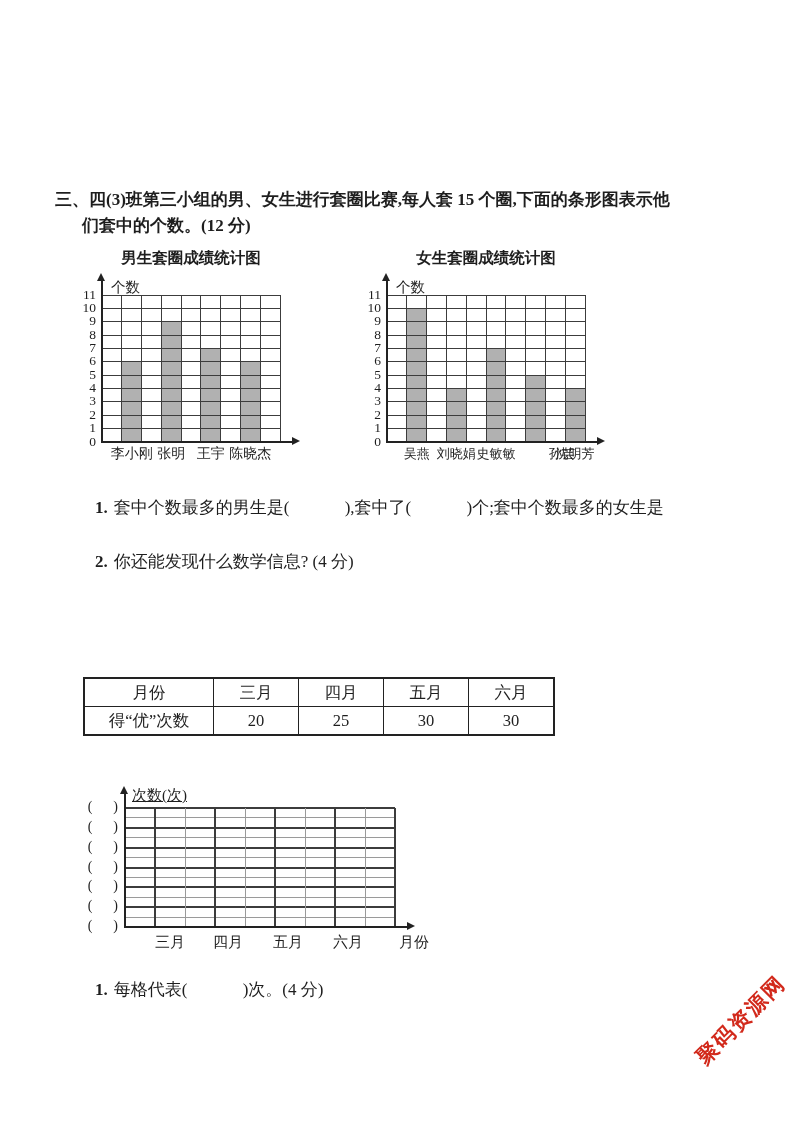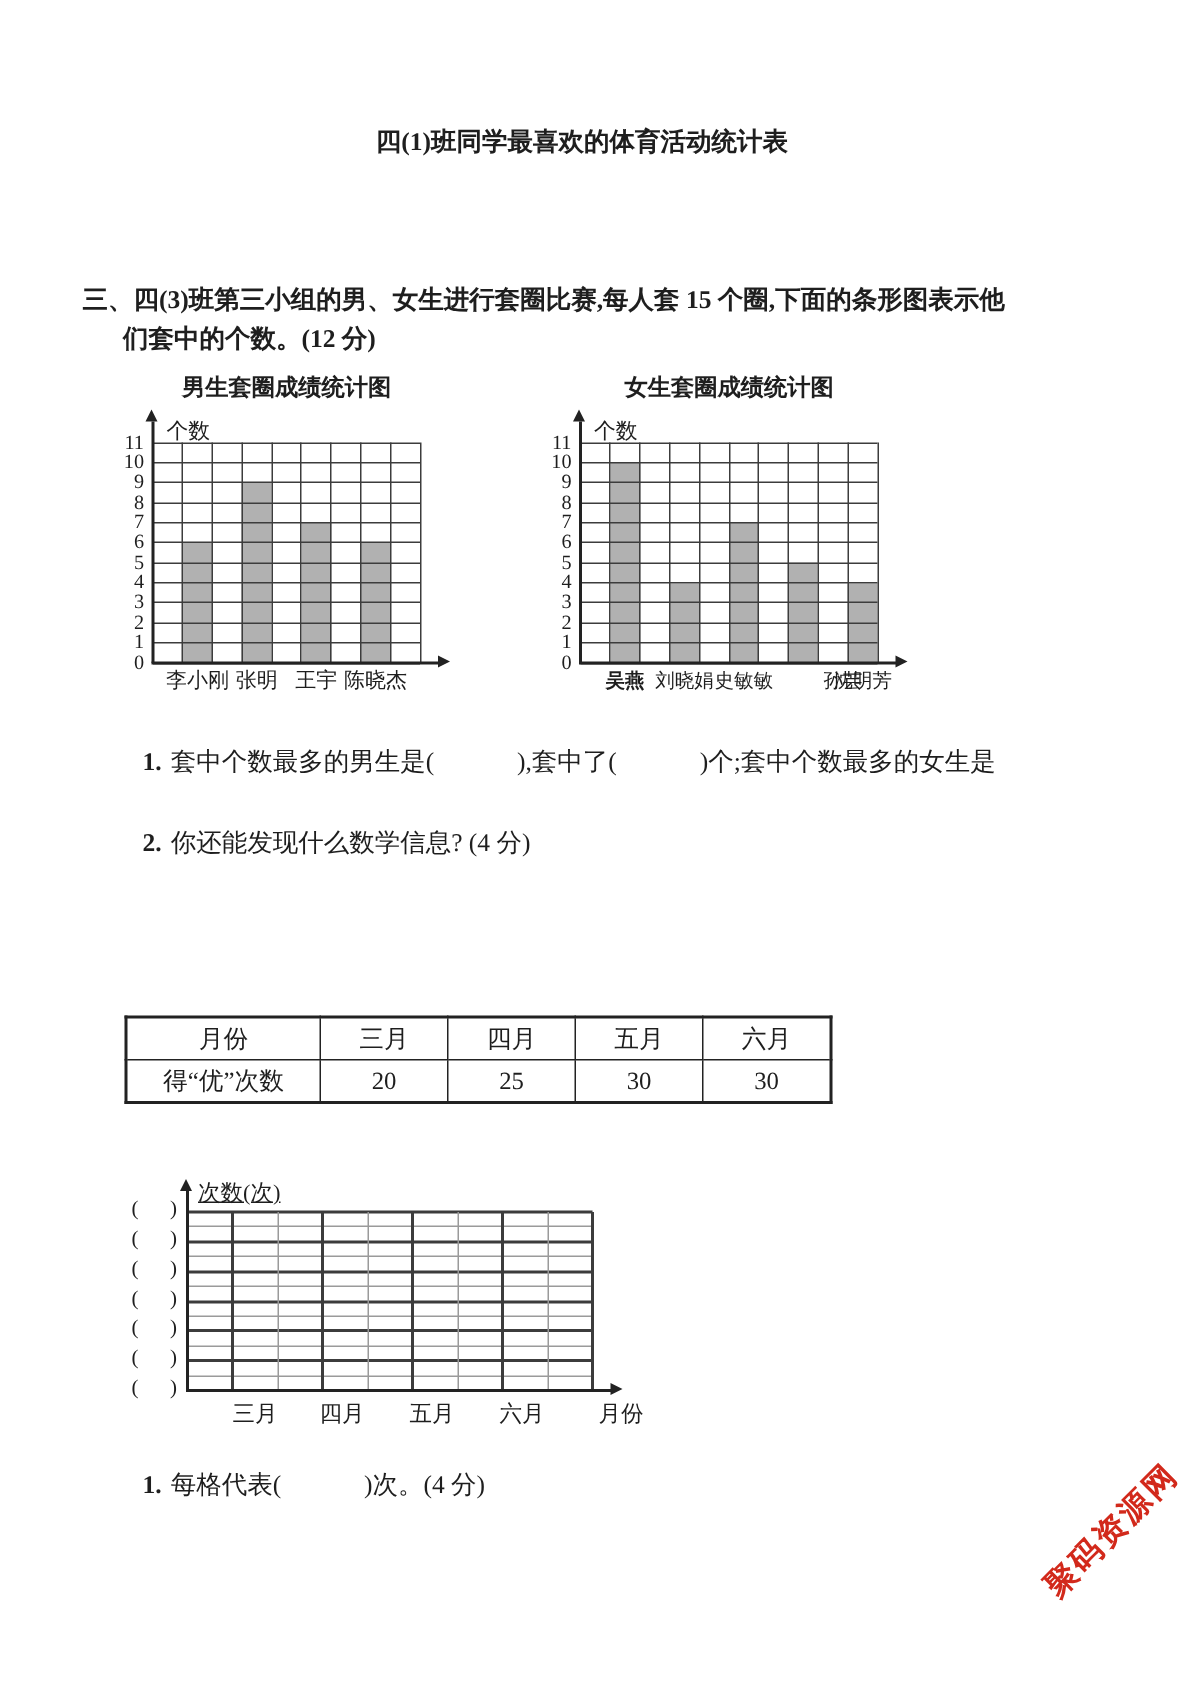--- a/index.html
+++ b/index.html
@@ -18,21 +18,20 @@
     font-size:16.5px;padding:0 2px;}
   .watermark{position:absolute;left:681px;top:960px;width:120px;height:120px;
     display:flex;align-items:center;justify-content:center;
     transform:rotate(-45deg);font-weight:bold;font-size:21px;letter-spacing:2px;}
 </style>
 </head>
 <body>
 
 <div id="canvas">
 
-  <div class="line bold center" style="left:185px;top:84px;width:406px;">四(1)班同学最喜欢的体育活动统计表</div>
 
 
   <div class="line bold" style="left:55px;top:189px;">三、四(3)班第三小组的男、女生进行套圈比赛,每人套 15 个圈,下面的条形图表示他</div>
   <div class="line bold" style="left:82px;top:215px;">们套中的个数。(12 分)</div>
 
   <div class="line" style="left:78px;top:476px;">
     <span class="qnum">1.</span><span>套中个数最多的男生是(             ),套中了(             )个;套中个数最多的女生是</span>
   </div>
   <div class="line" style="left:78px;top:530px;">
     <span class="qnum">2.</span><span>你还能发现什么数学信息? (4 分)</span>
@@ -150,21 +149,21 @@
     <div style="position: absolute; left: 349px; top: 313.227px; width: 32px; text-align: right; font-size: 13.5px; z-index: 4;">9</div>
     <div style="position: absolute; left: 349px; top: 326.591px; width: 32px; text-align: right; font-size: 13.5px; z-index: 4;">8</div>
     <div style="position: absolute; left: 349px; top: 339.955px; width: 32px; text-align: right; font-size: 13.5px; z-index: 4;">7</div>
     <div style="position: absolute; left: 349px; top: 353.318px; width: 32px; text-align: right; font-size: 13.5px; z-index: 4;">6</div>
     <div style="position: absolute; left: 349px; top: 366.682px; width: 32px; text-align: right; font-size: 13.5px; z-index: 4;">5</div>
     <div style="position: absolute; left: 349px; top: 380.045px; width: 32px; text-align: right; font-size: 13.5px; z-index: 4;">4</div>
     <div style="position: absolute; left: 349px; top: 393.409px; width: 32px; text-align: right; font-size: 13.5px; z-index: 4;">3</div>
     <div style="position: absolute; left: 349px; top: 406.773px; width: 32px; text-align: right; font-size: 13.5px; z-index: 4;">2</div>
     <div style="position: absolute; left: 349px; top: 420.136px; width: 32px; text-align: right; font-size: 13.5px; z-index: 4;">1</div>
     <div style="position: absolute; left: 349px; top: 433.5px; width: 32px; text-align: right; font-size: 13.5px; z-index: 4;">0</div>
-    <div style="position: absolute; left: 416.7px; top: 445px; transform: translateX(-50%); white-space: nowrap; font-size: 13px; z-index: 4; font-weight: bold;">吴燕</div>
+    <div style="position: absolute; left: 416.7px; top: 445px; transform: translateX(-50%); white-space: nowrap; font-size: 13px; z-index: 4;">吴燕</div>
     <div style="position: absolute; left: 456.3px; top: 445px; transform: translateX(-50%); white-space: nowrap; font-size: 13px; z-index: 4;">刘晓娟</div>
     <div style="position: absolute; left: 495.9px; top: 445px; transform: translateX(-50%); white-space: nowrap; font-size: 13px; z-index: 4;">史敏敏</div>
     <div style="position: absolute; left: 550px; top: 445px; transform: translateX(-50%); white-space: nowrap; font-size: 13px; z-index: 4; margin-left: 12px;">孙芸</div>
     <div style="position: absolute; left: 575.1px; top: 445px; transform: translateX(-50%); white-space: nowrap; font-size: 13px; z-index: 4; font-family: Liberation Serif, serif;">沈明芳</div>
     <div style="position: absolute; left: 362px; top: 248px; width: 248px; text-align: center; font-weight: bold; font-size: 15.5px; z-index: 4;">女生套圈成绩统计图</div>
     <div style="position: absolute; left: 396px; top: 278px; font-size: 14.5px; z-index: 4;">个数</div>
     <div style="position: absolute; left: 125px; top: 807px; width: 270px; height: 2px; background: rgb(60, 60, 60); z-index: 2;"></div>
     <div style="position: absolute; left: 125px; top: 817.417px; width: 270px; height: 1px; background: rgb(154, 154, 154); z-index: 2;"></div>
     <div style="position: absolute; left: 125px; top: 826.833px; width: 270px; height: 2px; background: rgb(60, 60, 60); z-index: 2;"></div>
     <div style="position: absolute; left: 125px; top: 837.25px; width: 270px; height: 1px; background: rgb(154, 154, 154); z-index: 2;"></div>

